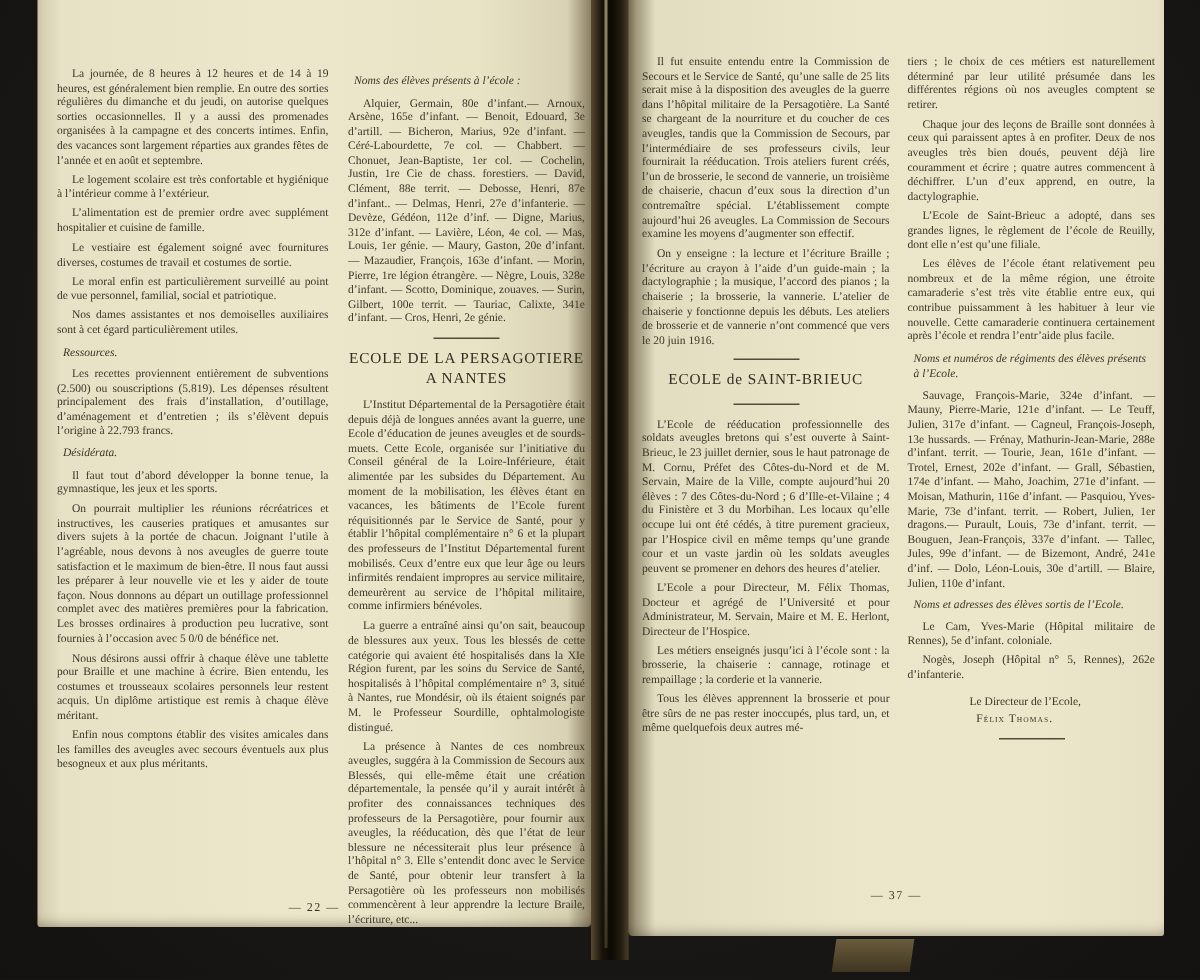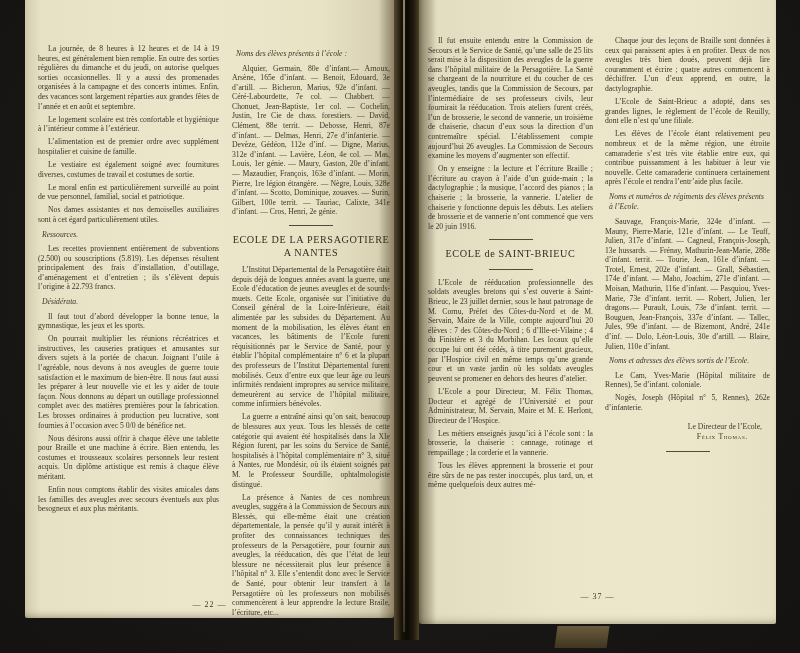--- a/index.html
+++ b/index.html
@@ -42,21 +42,21 @@
   .page-right .cols{padding:36px 6px 0 9px;gap:12px;}
   .col{font-size:7.7px;line-height:9.6px;}
   .page-left .col-1{width:181px;}
   .page-left .col-2{width:158px;}
   .page-right .col{width:168px;}
   .para{margin:0 0 3.5px 0;text-indent:10px;text-align:justify;}
   .para.no-indent{text-indent:0;}
   .h-italic{font-style:italic;text-align:left;margin:5px 4px 4px;line-height:10.5px;}
   .h-caps{text-align:center;font-size:10.2px;line-height:12.5px;letter-spacing:.6px;color:#342d22;margin:5px 0 6px;}
   .rule{width:44px;height:1px;background:#544a39;margin:8px auto;}
-  .sig{margin-top:9px;text-align:right;}
+  .sig{margin-top:9px;text-align:center;}
   .sig div{line-height:10.5px;}
   .sig div:first-child{padding-right:8px;}
   .sig div:last-child{font-variant:small-caps;letter-spacing:.7px;padding-right:22px;}
   .pagenum{position:absolute;width:100%;text-align:center;font-size:8px;letter-spacing:1px;color:#3d352a;}
   .page-left .pagenum{bottom:9px;}
   .page-right .pagenum{bottom:23px;}
 </style>
 </head>
 <body>
 
@@ -111,20 +111,21 @@
           <div class="h-caps">
             <div>ECOLE de SAINT-BRIEUC</div>
           </div>
           <div class="rule"></div>
           <p class="para">L’Ecole de rééducation professionnelle des soldats aveugles bretons qui s’est ouverte à Saint-Brieuc, le 23 juillet dernier, sous le haut patronage de M. Cornu, Préfet des Côtes-du-Nord et de M. Servain, Maire de la Ville, compte aujourd’hui 20 élèves : 7 des Côtes-du-Nord ; 6 d’Ille-et-Vilaine ; 4 du Finistère et 3 du Morbihan. Les locaux qu’elle occupe lui ont été cédés, à titre purement gracieux, par l’Hospice civil en même temps qu’une grande cour et un vaste jardin où les soldats aveugles peuvent se promener en dehors des heures d’atelier.</p>
           <p class="para">L’Ecole a pour Directeur, M. Félix Thomas, Docteur et agrégé de l’Université et pour Administrateur, M. Servain, Maire et M. E. Herlont, Directeur de l’Hospice.</p>
           <p class="para">Les métiers enseignés jusqu’ici à l’école sont : la brosserie, la chaiserie : cannage, rotinage et rempaillage ; la corderie et la vannerie.</p>
           <p class="para">Tous les élèves apprennent la brosserie et pour être sûrs de ne pas rester inoccupés, plus tard, un, et même quelquefois deux autres mé-</p>
         </div>
       <div class="col col-2">
+          <p class="para no-indent">tiers ; le choix de ces métiers est naturellement déterminé par leur utilité présumée dans les différentes régions où nos aveugles comptent se retirer.</p>
           <p class="para">Chaque jour des leçons de Braille sont données à ceux qui paraissent aptes à en profiter. Deux de nos aveugles très bien doués, peuvent déjà lire couramment et écrire ; quatre autres commencent à déchiffrer. L’un d’eux apprend, en outre, la dactylographie.</p>
           <p class="para">L’Ecole de Saint-Brieuc a adopté, dans ses grandes lignes, le règlement de l’école de Reuilly, dont elle n’est qu’une filiale.</p>
           <p class="para">Les élèves de l’école étant relativement peu nombreux et de la même région, une étroite camaraderie s’est très vite établie entre eux, qui contribue puissamment à les habituer à leur vie nouvelle. Cette camaraderie continuera certainement après l’école et rendra l’entr’aide plus facile.</p>
           <p class="h-italic">Noms et numéros de régiments des élèves présents à l’Ecole.</p>
           <p class="para">Sauvage, François-Marie, 324e d’infant. — Mauny, Pierre-Marie, 121e d’infant. — Le Teuff, Julien, 317e d’infant. — Cagneul, François-Joseph, 13e hussards. — Frénay, Mathurin-Jean-Marie, 288e d’infant. territ. — Tourie, Jean, 161e d’infant. — Trotel, Ernest, 202e d’infant. — Grall, Sébastien, 174e d’infant. — Maho, Joachim, 271e d’infant. — Moisan, Mathurin, 116e d’infant. — Pasquiou, Yves-Marie, 73e d’infant. territ. — Robert, Julien, 1er dragons.— Purault, Louis, 73e d’infant. territ. — Bouguen, Jean-François, 337e d’infant. — Tallec, Jules, 99e d’infant. — de Bizemont, André, 241e d’inf. — Dolo, Léon-Louis, 30e d’artill. — Blaire, Julien, 110e d’infant.</p>
           <p class="h-italic">Noms et adresses des élèves sortis de l’Ecole.</p>
           <p class="para">Le Cam, Yves-Marie (Hôpital militaire de Rennes), 5e d’infant. coloniale.</p>
           <p class="para">Nogès, Joseph (Hôpital n° 5, Rennes), 262e d’infanterie.</p>
           <div class="sig">
             <div>Le Directeur de l’Ecole,</div>

